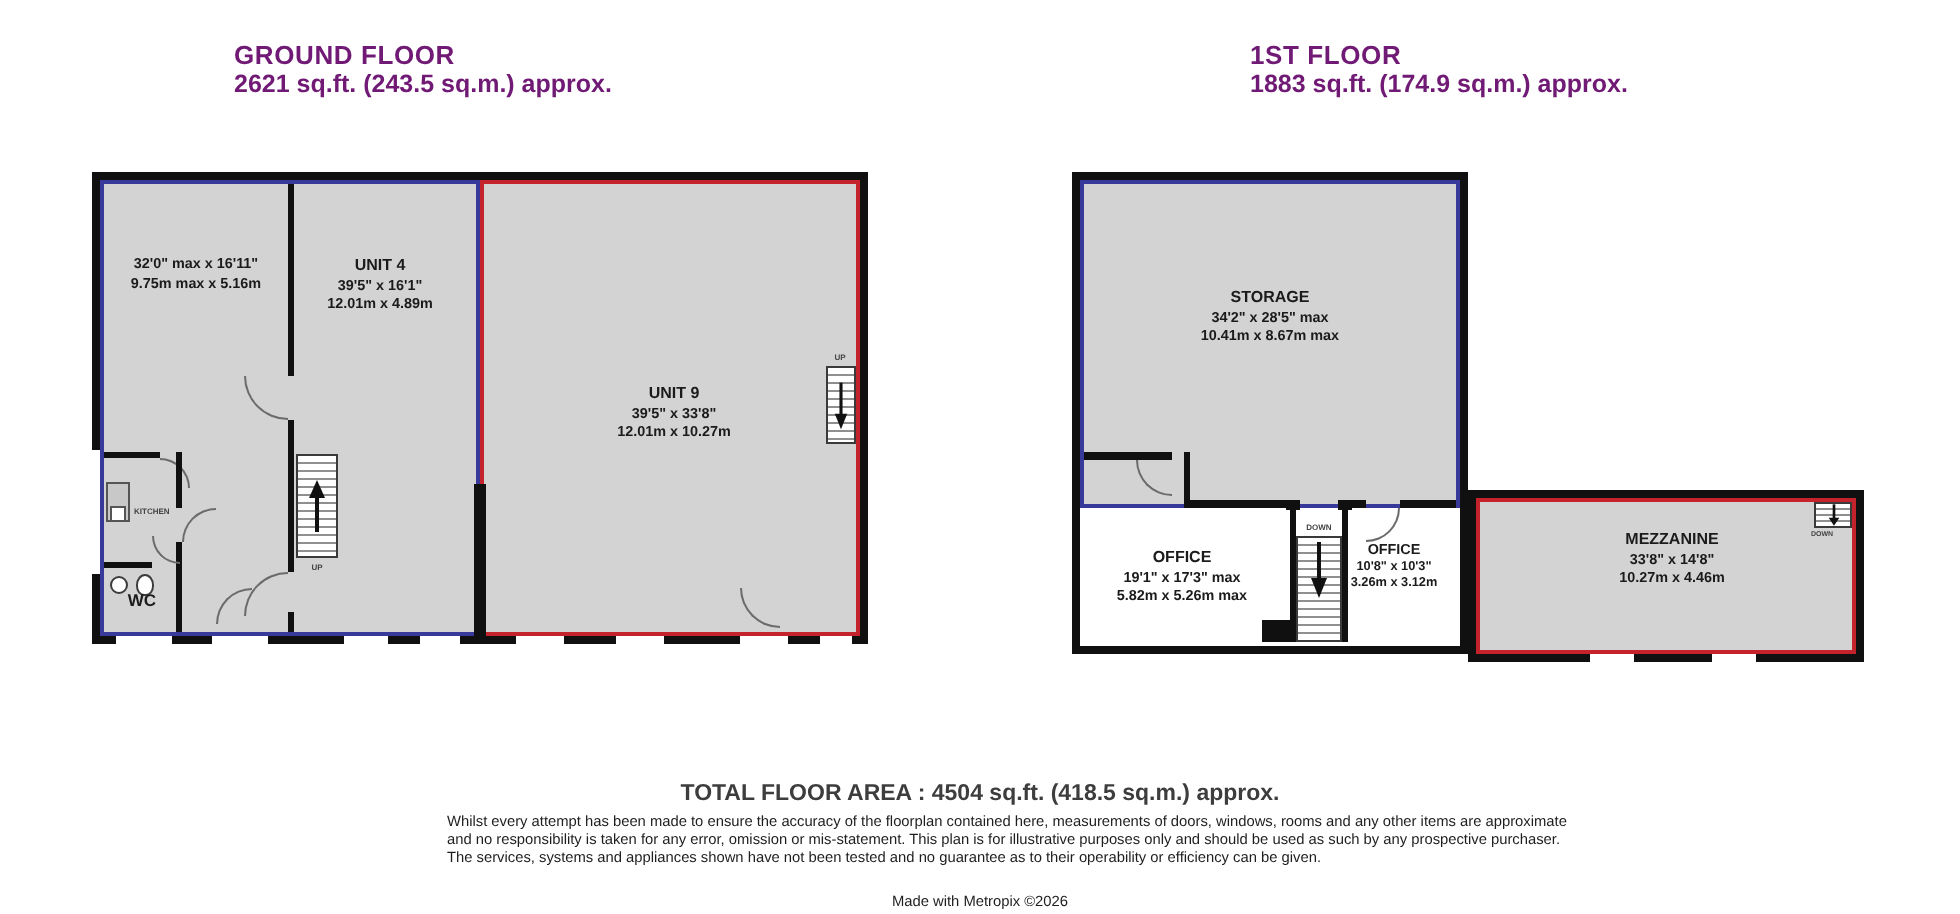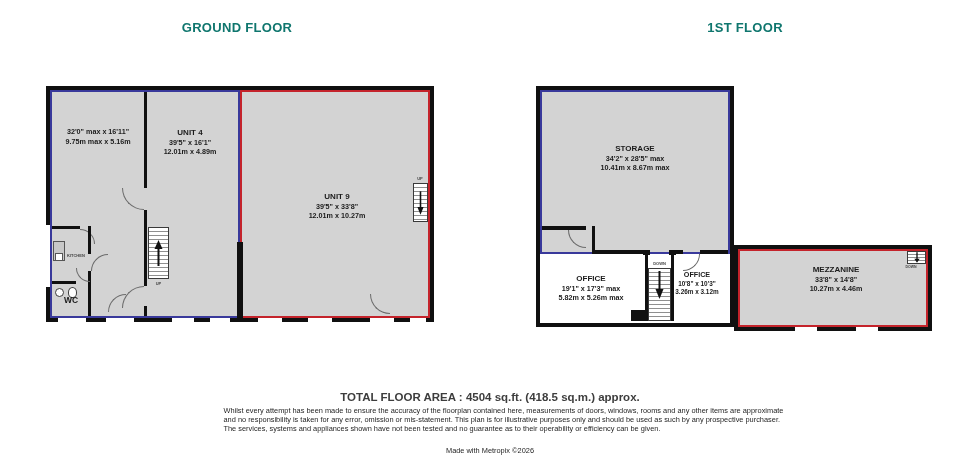--- a/index.html
+++ b/index.html
@@ -1,20 +1,20 @@
 <!DOCTYPE html>
 <html style="--blue: #39399b; --red: #c4232b; --floor: #d3d3d3; --wall: #101010;"><head>
 <meta charset="utf-8">
 <style>
   :root { --blue:#39399b; --red:#c4232b; --floor:#d3d3d3; --wall:#101010; }
   html,body { margin:0; padding:0; }
   body { width:980px; height:457px; position:relative; background:#ffffff; overflow:hidden;
          font-family:"Liberation Sans", sans-serif; }
   .abs { position:absolute; }
-  .floor-title { position:absolute; text-align:center; color:#0f766e; font-weight:bold; }
+  .floor-title { position:absolute; color:#701a75; font-weight:bold; }
   .ft1 { font-size:13px; letter-spacing:0.3px; }
   .ft2 { font-size:12.5px; }
   .plan { position:absolute; border:4px solid var(--wall); box-sizing:border-box; background:#fff; }
   .unit { position:absolute; box-sizing:border-box; background:var(--floor); }
   .unit.blue { border:2px solid var(--blue); }
   .unit.red  { border:2px solid var(--red); }
   .wall { position:absolute; background:var(--wall); }
   .gap  { position:absolute; background:#ffffff; }
   .arc  { position:absolute; border:1px solid #6b6b6b; box-sizing:border-box; }
   .arc.tl { border-right:none; border-bottom:none; border-top-left-radius:100%; }
@@ -37,23 +37,25 @@
   .credit { position:absolute; left:0; right:0; text-align:center; font-weight:normal;
             font-size:7.4px; color:#1e1e1e; }
   .arrow-svg { flex:0 0 auto; }
   .down { transform:rotate(180deg); }
 </style>
 </head>
 <body>
 
 <div class="floor-title" style="left:117px;top:20px;width:240px;">
   <div class="ft1">GROUND FLOOR</div>
+  <div class="ft2">2621 sq.ft. (243.5 sq.m.) approx.</div>
 </div>
 <div class="floor-title" style="left:625px;top:20px;width:240px;">
   <div class="ft1">1ST FLOOR</div>
+  <div class="ft2">1883 sq.ft. (174.9 sq.m.) approx.</div>
 </div>
 
 <div class="plan" style="left:46px;top:86px;width:388px;height:236px;">
 
   <div class="unit blue" style="left:0;top:0;width:190px;height:228px;">
 
     <div class="wall" style="left:92px;top:0;width:3px;height:96px;"></div>
     <div class="arc bl" style="left:70px;top:96px;width:22px;height:22px;"></div>
     <div class="wall" style="left:92px;top:118px;width:3px;height:76px;"></div>
     <div class="arc tl" style="left:70px;top:194px;width:22px;height:22px;"></div>

